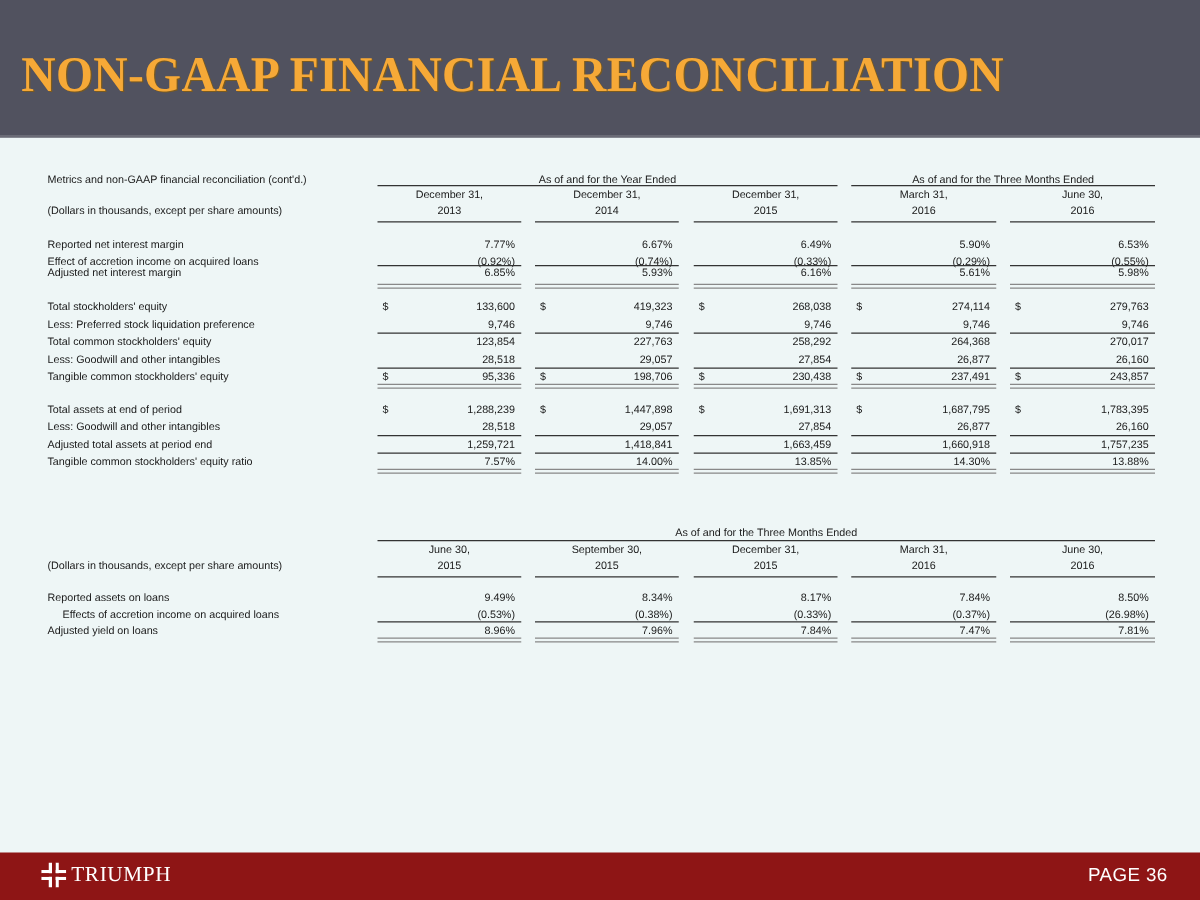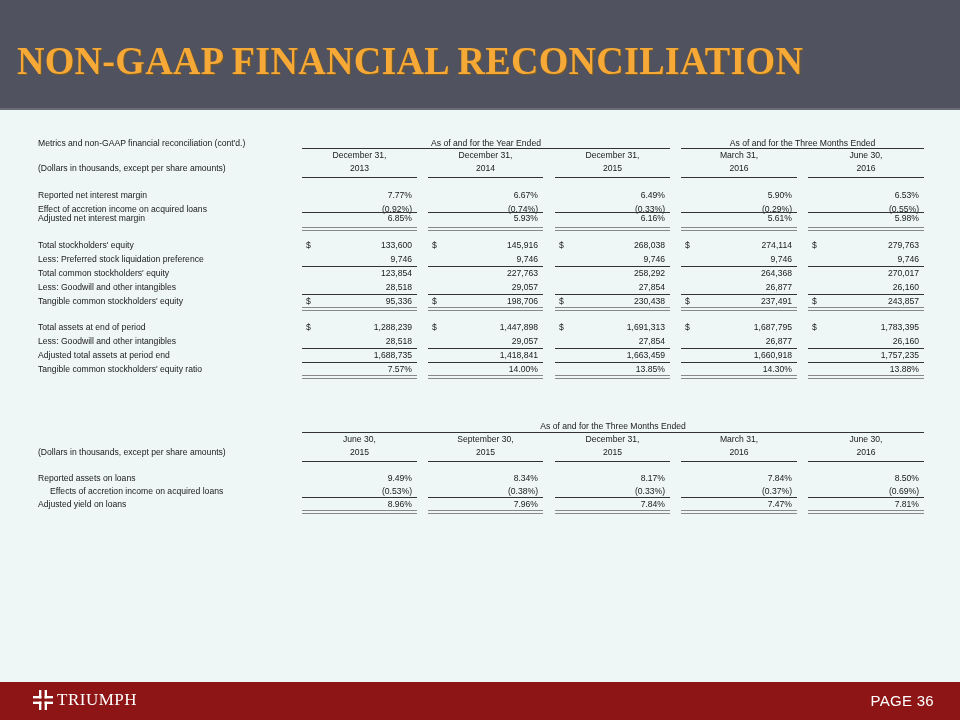--- a/index.html
+++ b/index.html
@@ -111,21 +111,21 @@
       </div>
     </div>
     <div class="row" style="top: 240px;">
       <span class="lbl">Total stockholders' equity</span>
       <div class="cell" style="left: 302px; width: 115px;">
         <span class="dollar">$</span>
         <span class="val">133,600</span>
       </div>
       <div class="cell" style="left: 428px; width: 115px;">
         <span class="dollar">$</span>
-        <span class="val">145,916</span>
+        <span class="val">419,323</span>
       </div>
       <div class="cell" style="left: 555px; width: 115px;">
         <span class="dollar">$</span>
         <span class="val">268,038</span>
       </div>
       <div class="cell" style="left: 681px; width: 116px;">
         <span class="dollar">$</span>
         <span class="val">274,114</span>
       </div>
       <div class="cell" style="left: 808px; width: 116px;">
@@ -247,21 +247,21 @@
       <div class="cell" style="left: 681px; width: 116px;">
         <span class="val">26,877</span>
       </div>
       <div class="cell" style="left: 808px; width: 116px;">
         <span class="val">26,160</span>
       </div>
     </div>
     <div class="row" style="top: 350px;">
       <span class="lbl">Adjusted total assets at period end</span>
       <div class="cell" style="left: 302px; width: 115px;">
-        <span class="val">1,688,735</span>
+        <span class="val">1,259,721</span>
       </div>
       <div class="cell" style="left: 428px; width: 115px;">
         <span class="val">1,418,841</span>
       </div>
       <div class="cell" style="left: 555px; width: 115px;">
         <span class="val">1,663,459</span>
       </div>
       <div class="cell" style="left: 681px; width: 116px;">
         <span class="val">1,660,918</span>
       </div>
@@ -373,21 +373,21 @@
       <div class="cell" style="left: 428px; width: 115px;">
         <span class="val">(0.38%)</span>
       </div>
       <div class="cell" style="left: 555px; width: 115px;">
         <span class="val">(0.33%)</span>
       </div>
       <div class="cell" style="left: 681px; width: 116px;">
         <span class="val">(0.37%)</span>
       </div>
       <div class="cell" style="left: 808px; width: 116px;">
-        <span class="val">(0.69%)</span>
+        <span class="val">(26.98%)</span>
       </div>
     </div>
     <div class="row" style="top: 499px;">
       <span class="lbl">Adjusted yield on loans</span>
       <div class="cell" style="left: 302px; width: 115px;">
         <span class="val">8.96%</span>
       </div>
       <div class="cell" style="left: 428px; width: 115px;">
         <span class="val">7.96%</span>
       </div>

